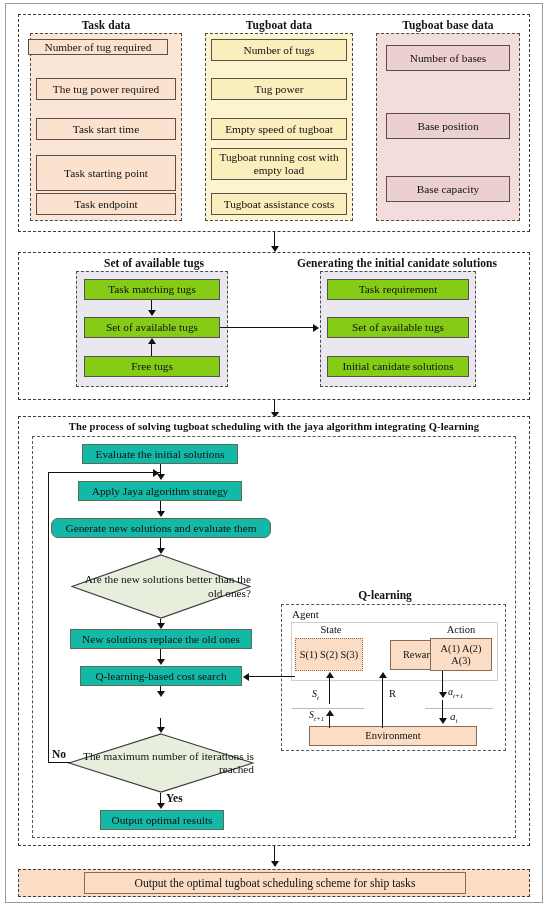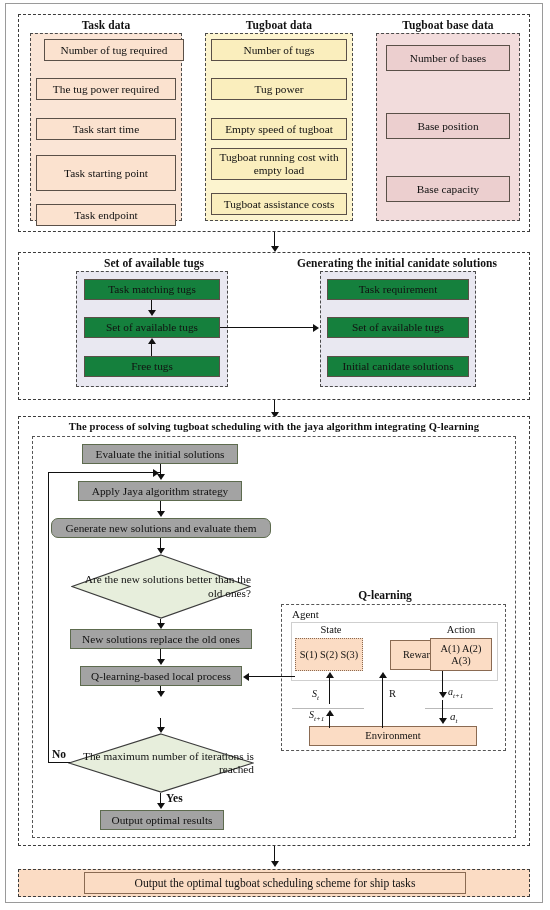--- a/index.html
+++ b/index.html
@@ -38,23 +38,23 @@
   }
   .item.two-line{line-height:1.15;}
 
   
   .pal-task{background:#fbe2cf;}
   .pal-taskgrp{background:#fae5d6;}
   .pal-tug{background:#faeebd;}
   .pal-tuggrp{background:#fcf4cf;}
   .pal-base{background:#eccfcf;}
   .pal-basegrp{background:#f2dcdc;}
-  .pal-lav{background:#15803d;}
+  .pal-lav{background:#84cc16;}
   .pal-lavgrp{background:#e9e8f1;}
-  .pal-green{background:#a3a3a3;border-color:#5d6b4e;}
+  .pal-green{background:#14b8a6;border-color:#5d6b4e;}
   .pal-peach{background:#fbdcc4;border-color:#8a6a52;}
 
   
   .diamond-wrap{position:absolute;}
   .diamond-wrap svg{position:absolute;left:0;top:0;}
   .diamond-txt{
     position:absolute;left:0;top:0;width:100%;height:100%;
     display:flex;align-items:center;justify-content:center;text-align:right;
     font-size:11.3px;line-height:1.18;pointer-events:none;
   }
@@ -96,25 +96,25 @@
 </head>
 <body>
 
 <div id="root">
   <div class="outer-frame"></div>
 
   <div class="sect" style="left:18px;top:14px;width:512px;height:218px;"></div>
 
   <div class="group-title" style="left:32px;top:19px;width:148px;">Task data</div>
   <div class="group pal-taskgrp" style="left:30px;top:33px;width:152px;height:188px;"></div>
-  <div class="item pal-task" style="left:44px;top:39px;width:140px;height:22px;">Number of tug required</div>
+  <div class="item pal-task" style="left:28px;top:39px;width:140px;height:16px;">Number of tug required</div>
   <div class="item pal-task" style="left:36px;top:78px;width:140px;height:22px;">The tug power required</div>
   <div class="item pal-task" style="left:36px;top:118px;width:140px;height:22px;">Task start time</div>
   <div class="item pal-task" style="left:36px;top:155px;width:140px;height:36px;">Task starting point</div>
-  <div class="item pal-task" style="left:36px;top:193px;width:140px;height:22px;margin-top:11px;">Task endpoint</div>
+  <div class="item pal-task" style="left:36px;top:193px;width:140px;height:22px;">Task endpoint</div>
 
   <div class="group-title" style="left:207px;top:19px;width:144px;">Tugboat data</div>
   <div class="group pal-tuggrp" style="left:205px;top:33px;width:148px;height:188px;"></div>
   <div class="item pal-tug" style="left:211px;top:78px;width:136px;height:22px;">Tug power</div>
   <div class="item pal-tug" style="left:211px;top:39px;width:136px;height:22px;">Number of tugs</div>
   <div class="item pal-tug" style="left:211px;top:118px;width:136px;height:22px;">Empty speed of tugboat</div>
   <div class="item pal-tug two-line" style="left:211px;top:148px;width:136px;height:32px;">Tugboat running cost with empty load</div>
   <div class="item pal-tug" style="left:211px;top:193px;width:136px;height:22px;">Tugboat assistance costs</div>
 
   <div class="group-title" style="left:378px;top:19px;width:140px;">Tugboat base data</div>
@@ -160,21 +160,21 @@
   <div class="item pal-green" style="left:51px;top:518px;width:220px;height:20px;border-radius:7px;">Generate  new solutions and evaluate them</div>
 
   <div class="diamond-wrap" style="left:71px;top:554px;width:180px;height:65px;">
     <svg width="180" height="65" viewBox="0 0 180 65">
       <polygon points="90,1 179,32.5 90,64 1,32.5" fill="#e7eedc" stroke="#3b3b3b" stroke-width="1.3"></polygon>
     </svg>
     <div class="diamond-txt">Are the new solutions better than the old ones?</div>
   </div>
 
   <div class="item pal-green" style="left:70px;top:629px;width:182px;height:20px;">New solutions replace the old ones</div>
-  <div class="item pal-green" style="left:80px;top:666px;width:162px;height:20px;">Q-learning-based local process</div>
+  <div class="item pal-green" style="left:80px;top:666px;width:162px;height:20px;">Q-learning-based cost search</div>
 
   <div class="diamond-wrap" style="left:68px;top:733px;width:186px;height:60px;">
     <svg width="186" height="60" viewBox="0 0 186 60">
       <polygon points="93,1 185,30 93,59 1,30" fill="#e7eedc" stroke="#3b3b3b" stroke-width="1.3"></polygon>
     </svg>
     <div class="diamond-txt">The maximum number of iterations is reached</div>
   </div>
 
   <div class="item pal-green" style="left:100px;top:810px;width:124px;height:20px;text-align:center;">Output optimal results</div>
 

